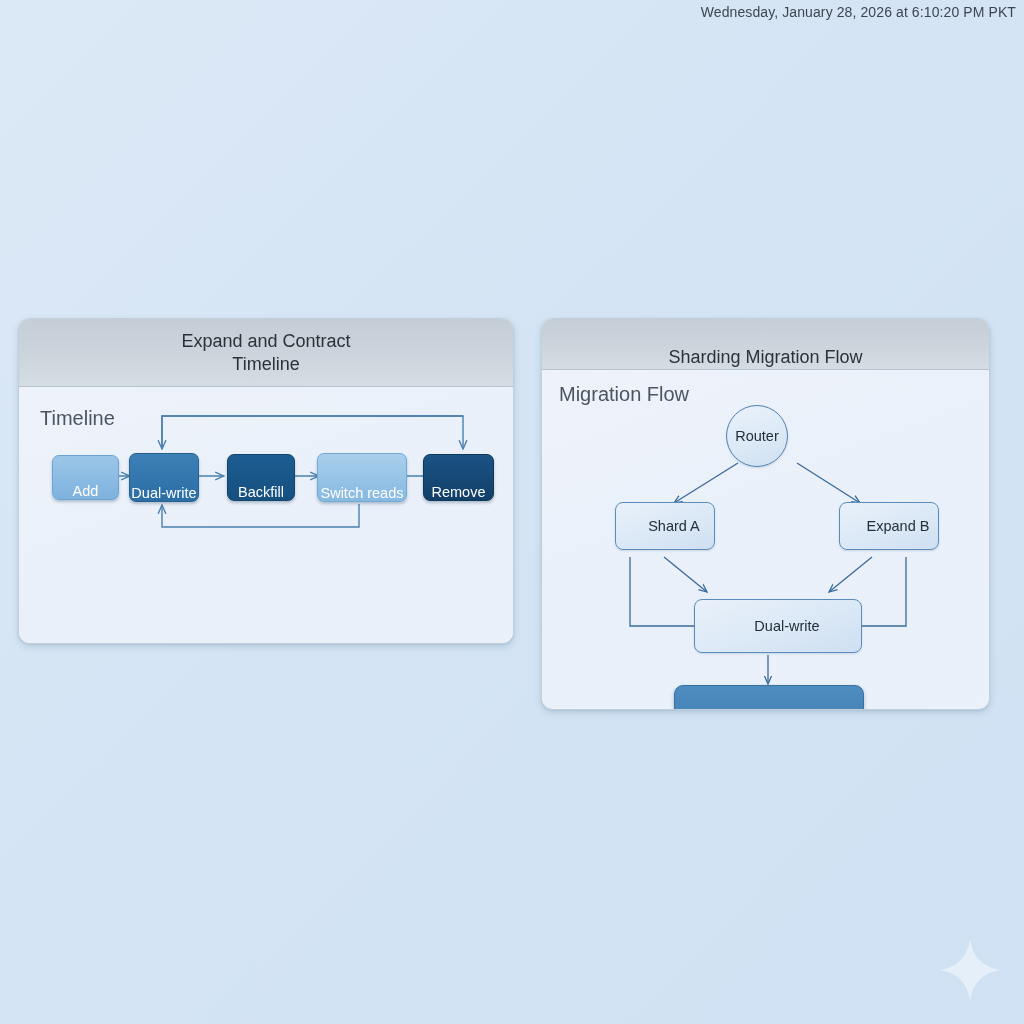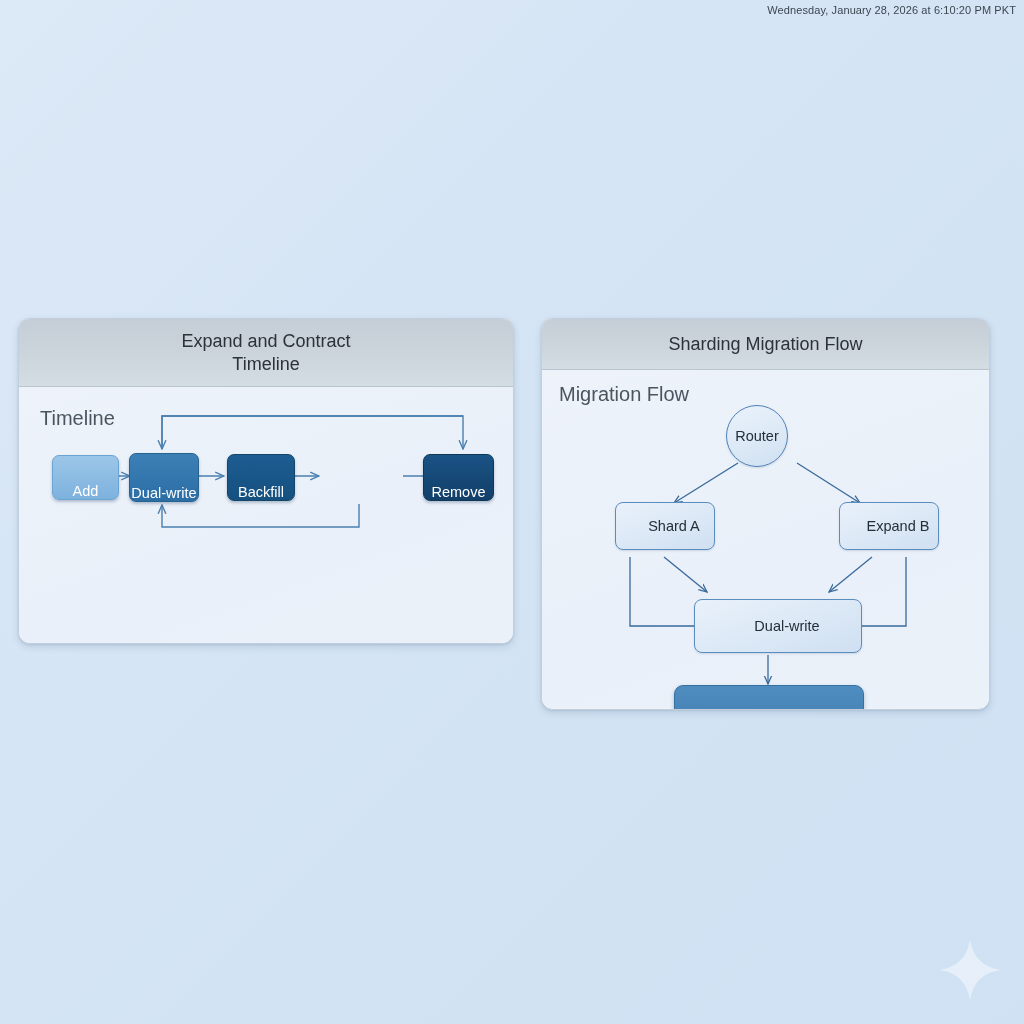--- a/index.html
+++ b/index.html
@@ -5,21 +5,21 @@
   html,body{margin:0;padding:0;}
   body{
     width:1024px;height:1024px;overflow:hidden;
     font-family:"Liberation Sans", sans-serif;
     background:linear-gradient(135deg,#dce9f7 0%,#d4e4f4 45%,#cfe1f3 100%);
     position:relative;
   }
   
   #timestamp{
     position:absolute;top:4px;right:8px;
-    font-size:11px;color:#3c4650;letter-spacing:.1px;white-space:nowrap;
+    font-size:14px;color:#3c4650;letter-spacing:.1px;white-space:nowrap;
   }
   
   .card{
     position:absolute;border-radius:12px;overflow:hidden;
     border:1px solid #c2cedb;
     box-shadow:0 3px 7px rgba(80,110,140,.20), 0 1px 2px rgba(80,110,140,.14);
     background:#eef3fa;
   }
   .card-header{
     background:linear-gradient(180deg,#c5ced6 0%,#ccd5dc 55%,#d5dde4 100%);
@@ -50,21 +50,21 @@
   }
   .tl-n0{background:linear-gradient(180deg,#9cc6e8 0%,#7db2de 100%);border:1px solid #6ba3d2;}
   .tl-n1{background:linear-gradient(180deg,#3a7fb5 0%,#2a6punch 100%);}
   .tl-n1{background:linear-gradient(180deg,#3c80b6 0%,#2b6ea6 100%);border:1px solid #27638f;}
   .tl-n2{background:linear-gradient(180deg,#1d5c92 0%,#15507f 100%);border:1px solid #134667;}
   .tl-n3{background:linear-gradient(180deg,#a9cfec 0%,#86b9e1 100%);border:1px solid #74a9d4;}
   .tl-n4{background:linear-gradient(180deg,#1a5385 0%,#123f68 100%);border:1px solid #0f3857;}
 
   
   #card-sharding{left:541px;top:318px;width:447px;height:390px;}
-  #card-sharding .card-header{height:50px;}
+  #card-sharding .card-header{height:50px;align-items:flex-end;}
   #card-sharding .card-body{height:338px;}
   #card-sharding .subtitle{left:17px;top:13px;}
 
   .sh-node{
     position:absolute;border-radius:8px;
     display:flex;align-items:center;justify-content:center;
     font-size:14.5px;white-space:nowrap;
   }
   .sh-light{
     background:linear-gradient(160deg,#e9f1fa 0%,#dbe8f6 55%,#cfe0f2 100%);
@@ -121,20 +121,23 @@
 
     <div class="tl-node tl-n0" style="left:33px;top:68px;width:65px;height:43px;">
       <span>Add</span>
     </div>
     <div class="tl-node tl-n1" style="left:110px;top:66px;width:68px;height:47px;">
       <span>Dual-write</span>
     </div>
     <div class="tl-node tl-n2" style="left:208px;top:67px;width:66px;height:45px;">
       <span>Backfill</span>
     </div>
+    <div class="tl-node tl-n3" style="left:298px;top:66px;width:88px;height:47px;">
+      <span>Switch reads</span>
+    </div>
     <div class="tl-node tl-n4" style="left:404px;top:67px;width:69px;height:45px;">
       <span>Remove</span>
     </div>
   </div>
 </div>
 
 <div class="card" id="card-sharding">
   <div class="card-header">
     <div class="ht">Sharding Migration Flow</div>
   </div>

